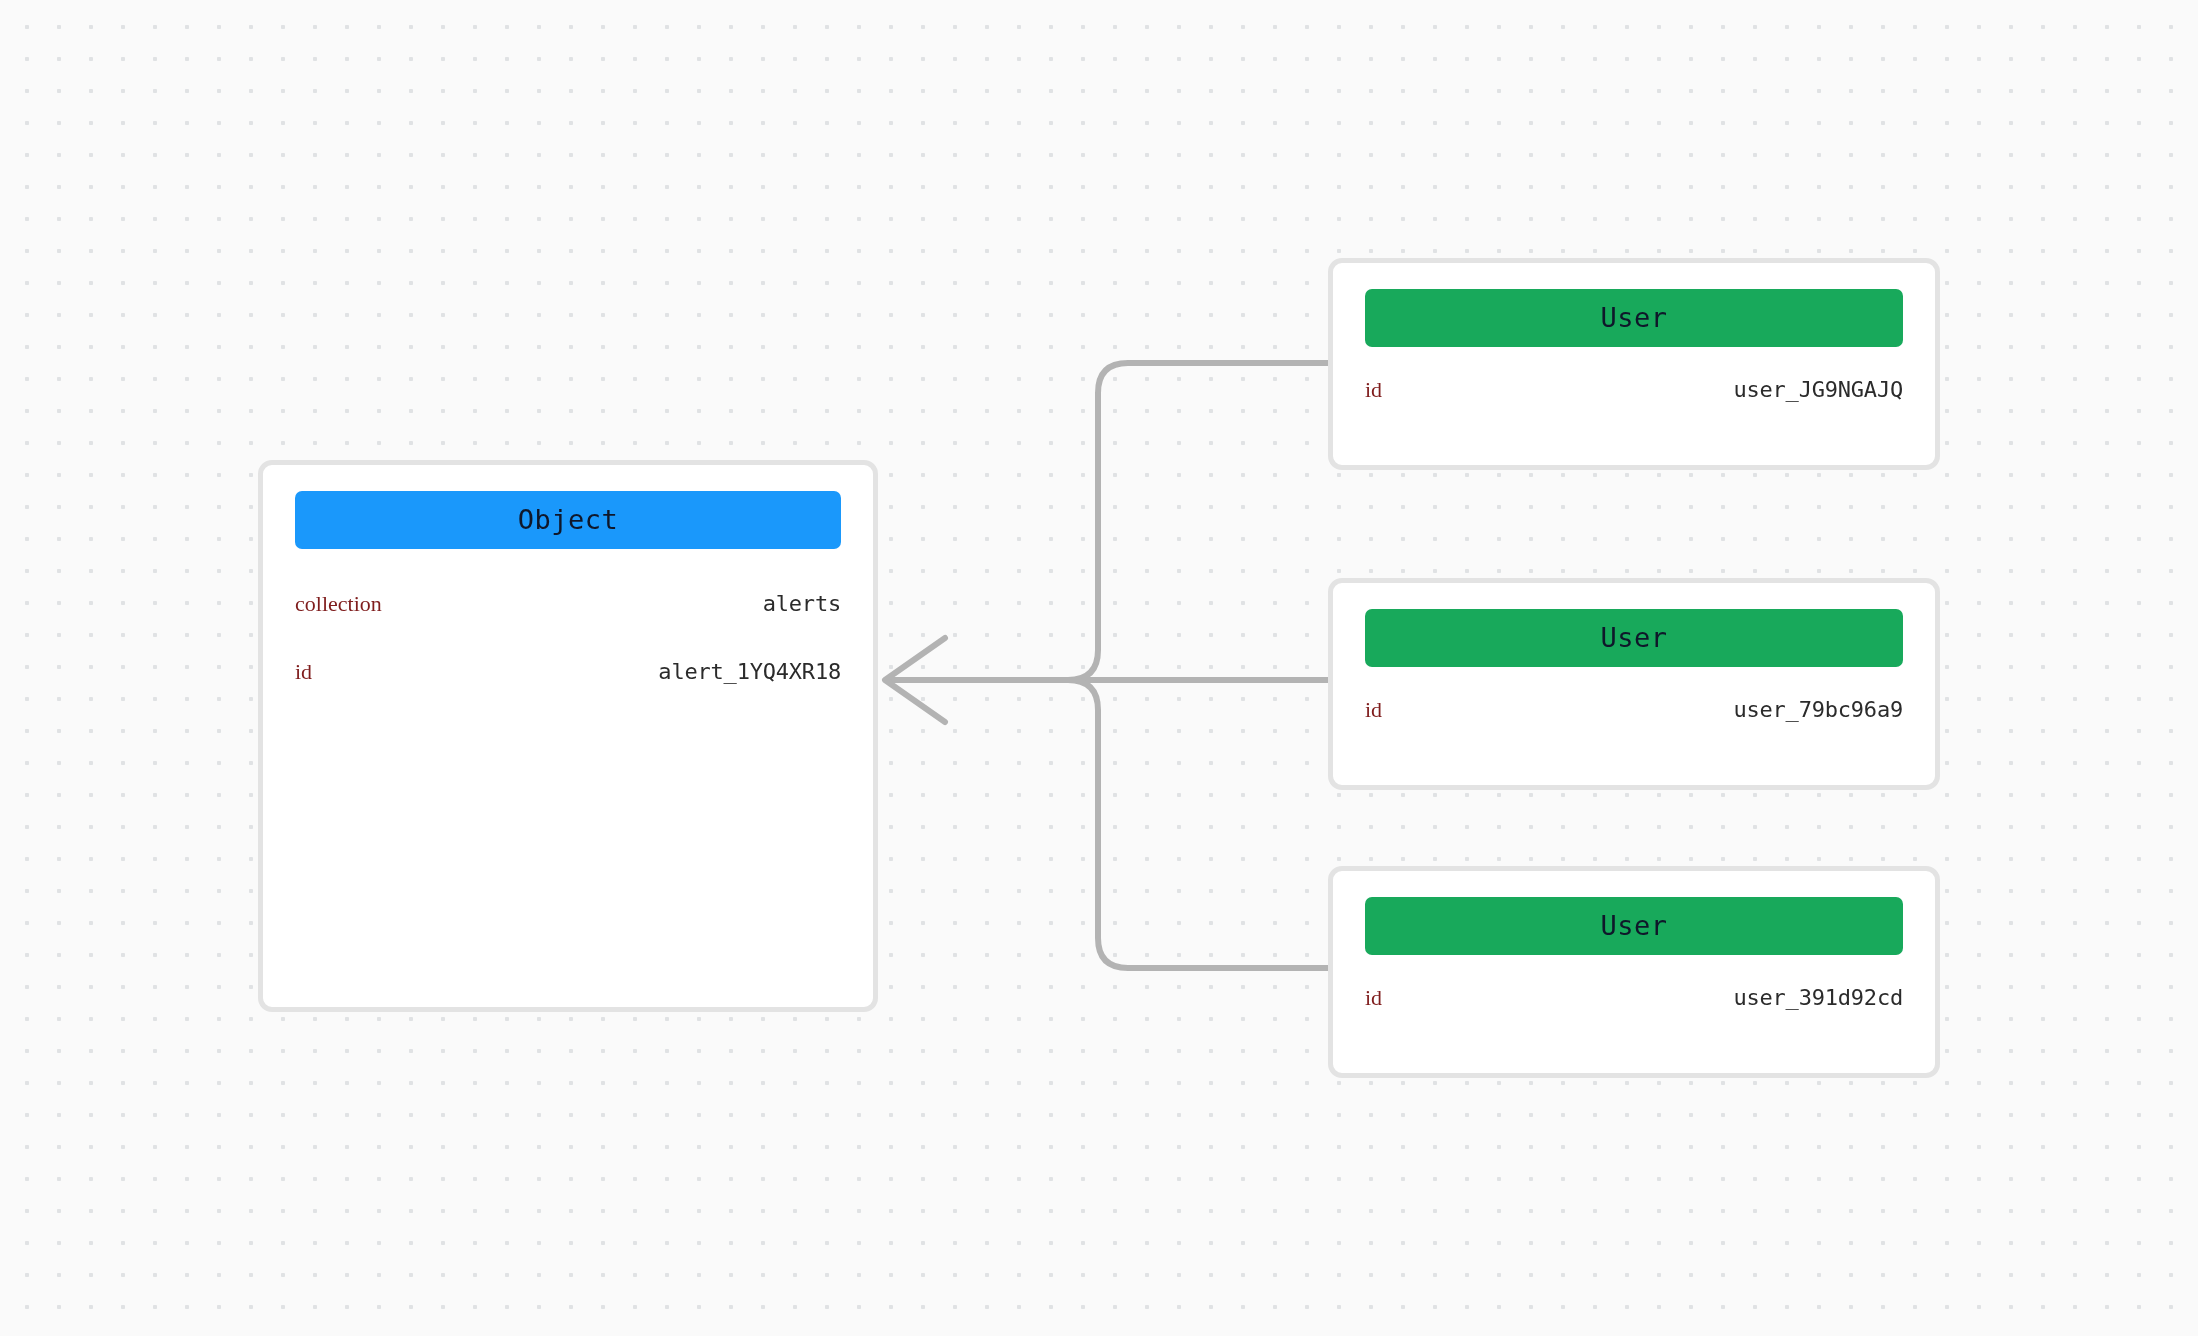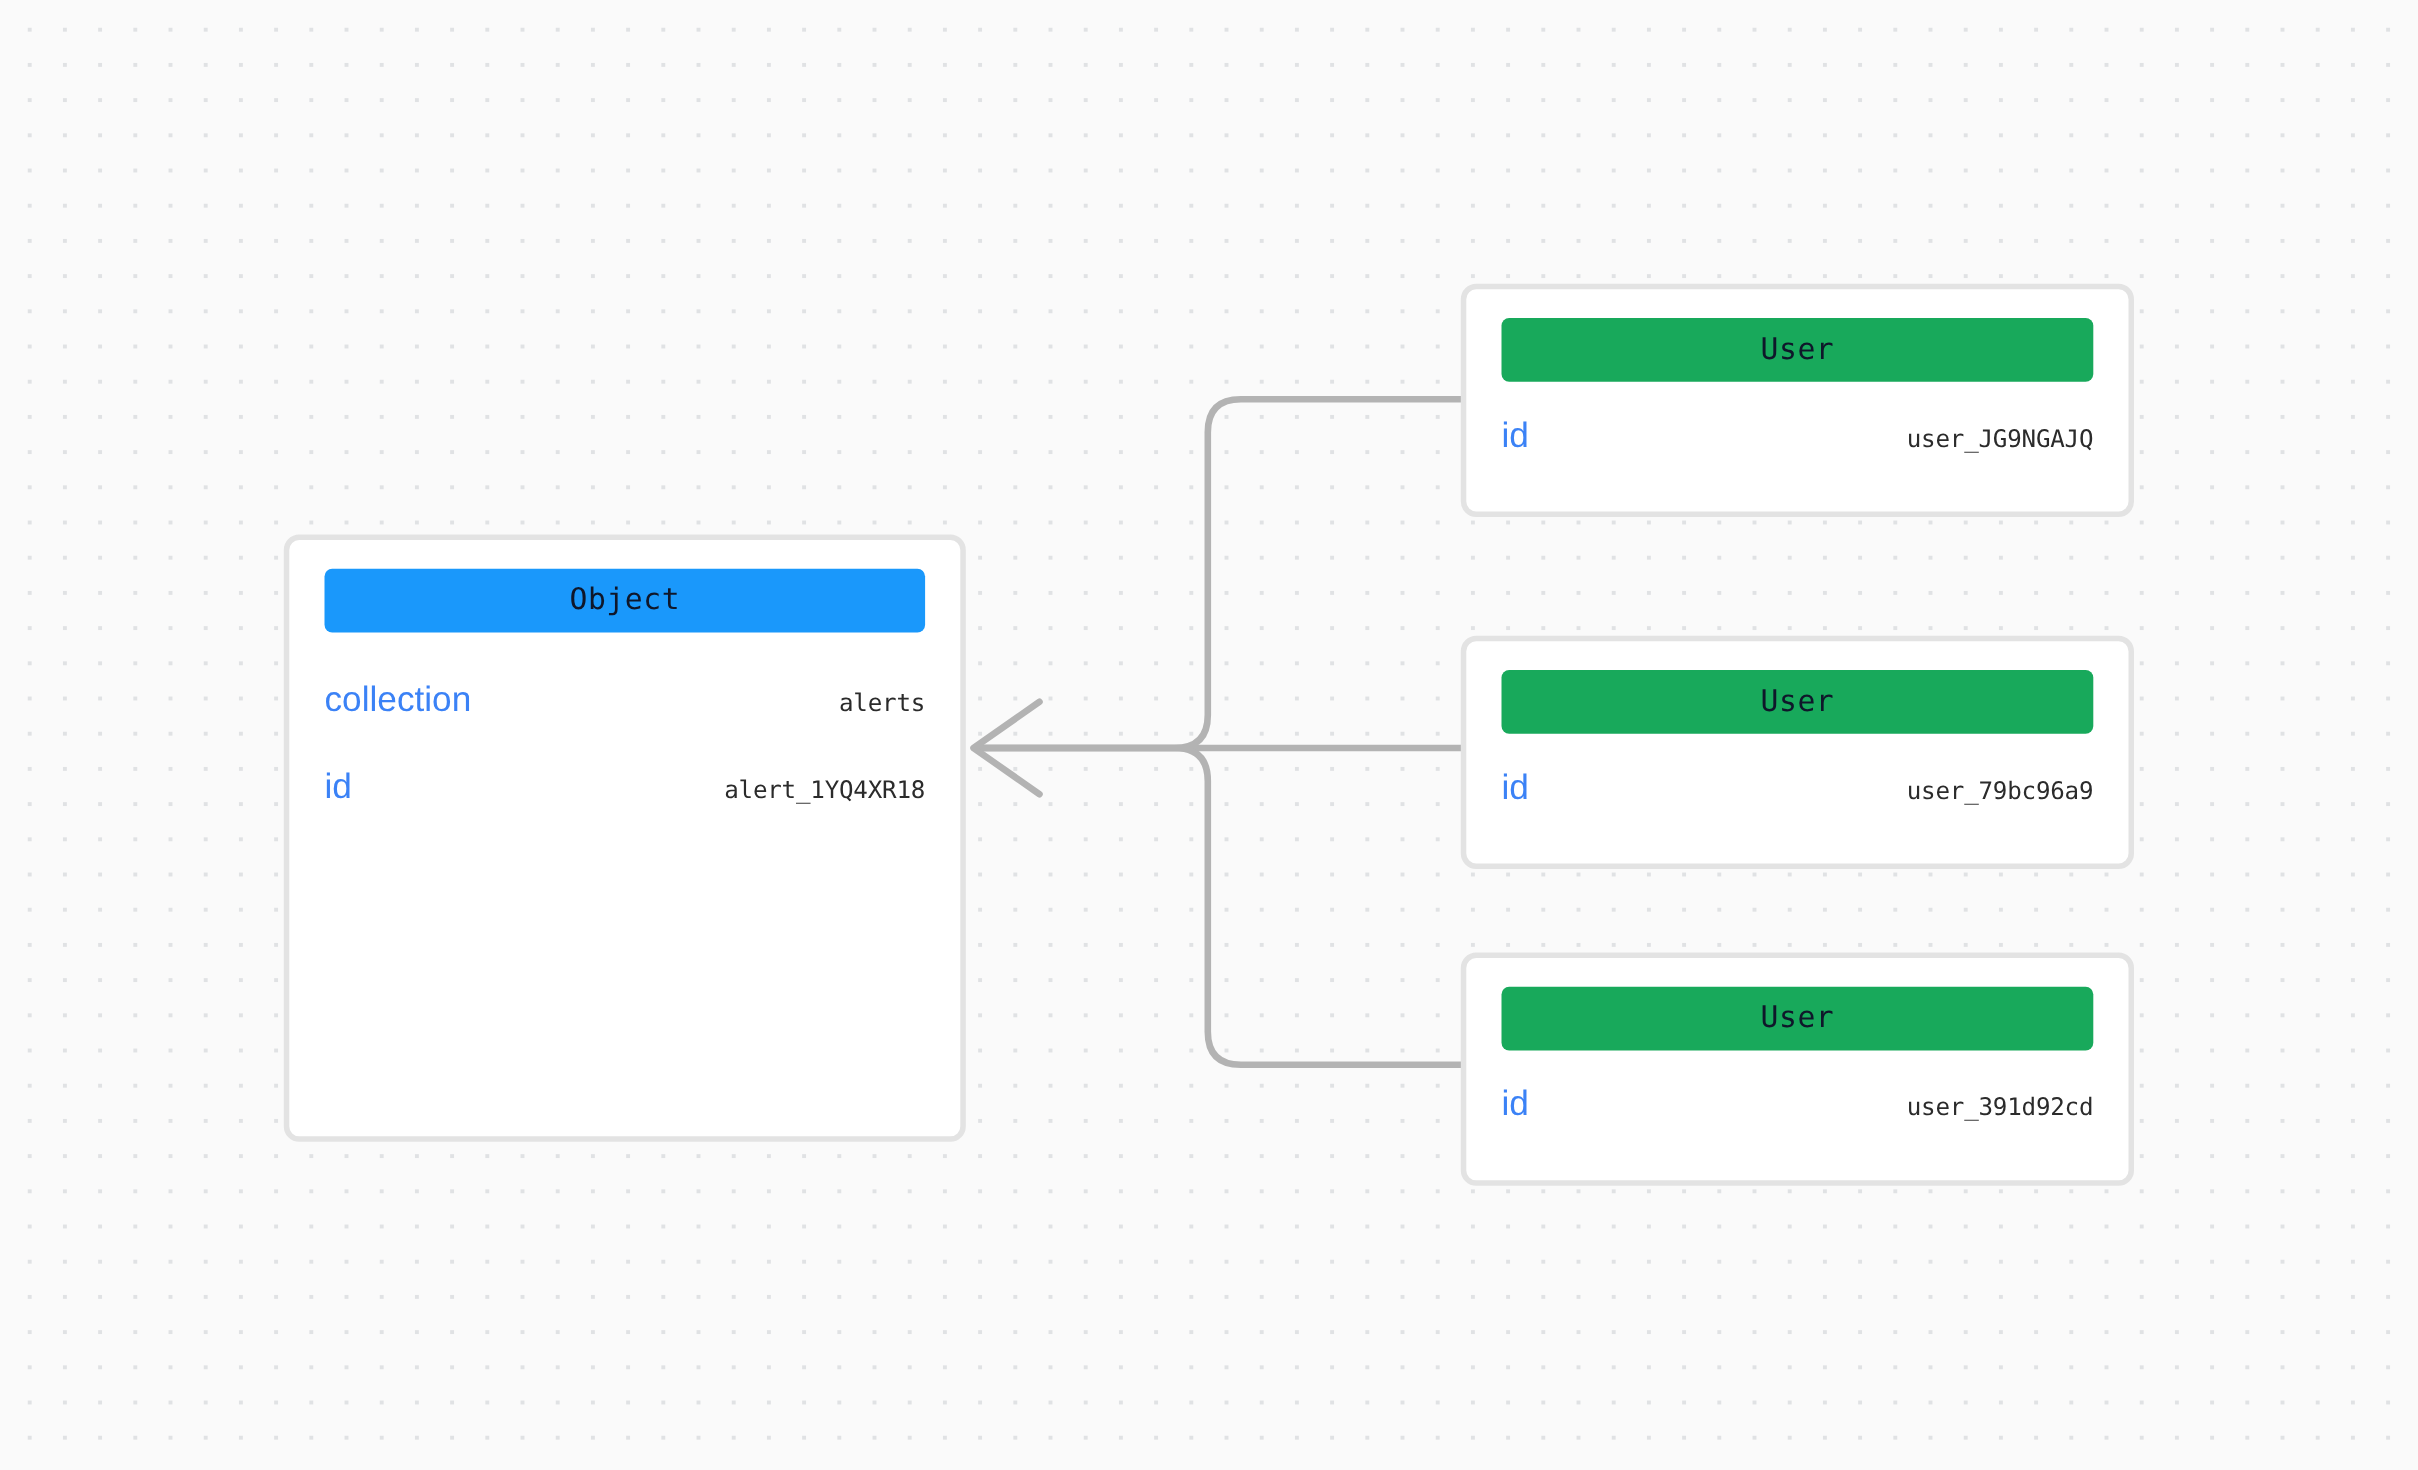--- a/index.html
+++ b/index.html
@@ -62,39 +62,39 @@
   .field-group.tight .field-row + .field-row {
     margin-top: 4px;
   }
   .field-row {
     display: flex;
     align-items: baseline;
     justify-content: space-between;
     white-space: nowrap;
   }
   .field-key {
-    font-family: Liberation Sans, sans-serif;
-    font-size: 32px;
-    color: #3b82f6;
+    font-family: Liberation Serif, serif;
+    font-size: 22px;
+    color: #7f1d1d;
     flex: 0 0 auto;
     padding-right: 18px;
   }
   .field-value {
     font-family: "DejaVu Sans Mono", "Liberation Mono", monospace;
     font-size: 22px;
     color: #2b2b2b;
     flex: 0 1 auto;
     text-align: right;
     letter-spacing: -0.2px;
   }
 
   
   #node-object {
     left: 258px;
-    top: 486px;
+    top: 460px;
     width: 620px;
     height: 552px;
   }
   #node-user-0 { left: 1328px; top: 258px;  width: 612px; height: 212px; }
   #node-user-1 { left: 1328px; top: 578px;  width: 612px; height: 212px; }
   #node-user-2 { left: 1328px; top: 866px;  width: 612px; height: 212px; }
 
   .node-user .field-group { margin-top: 30px; }
 </style>
 </head>

